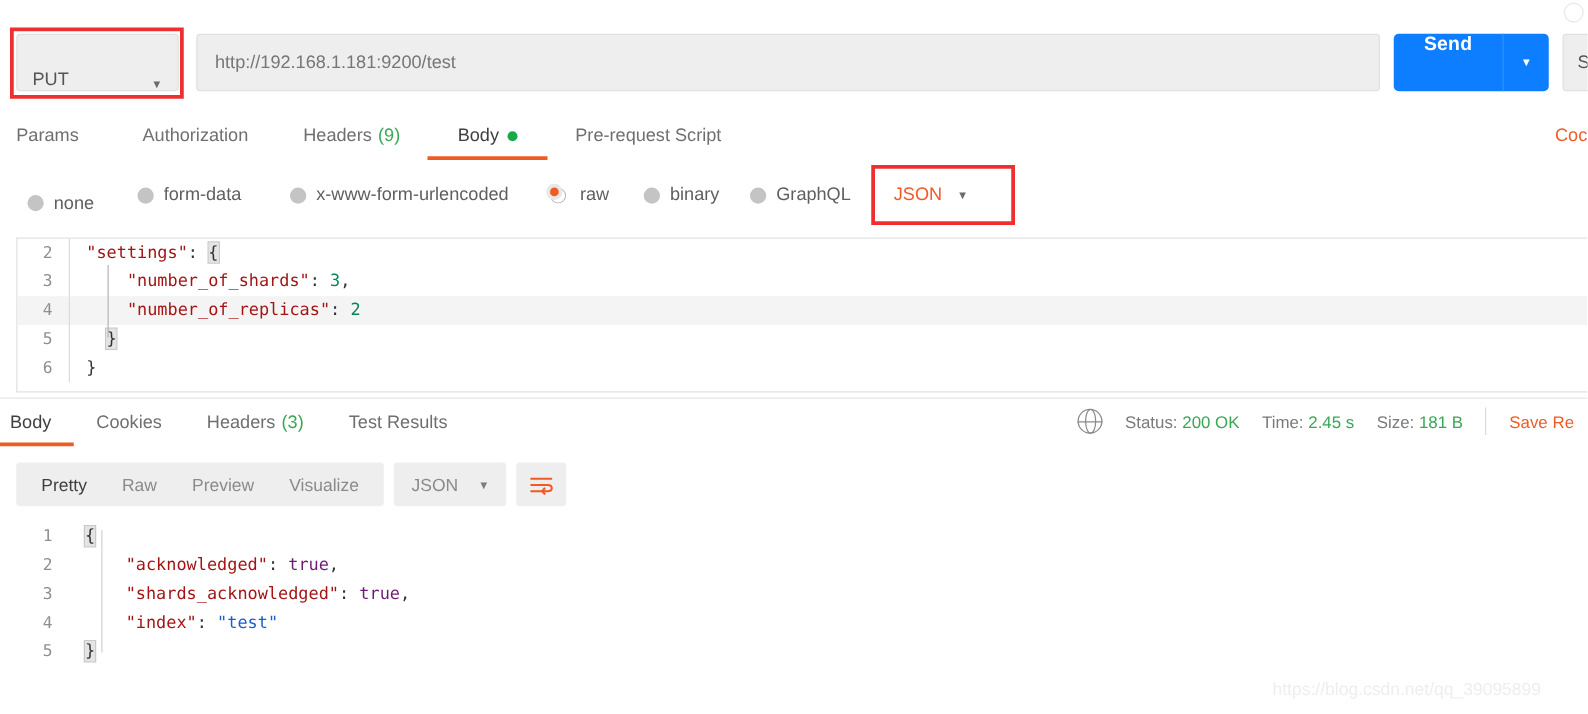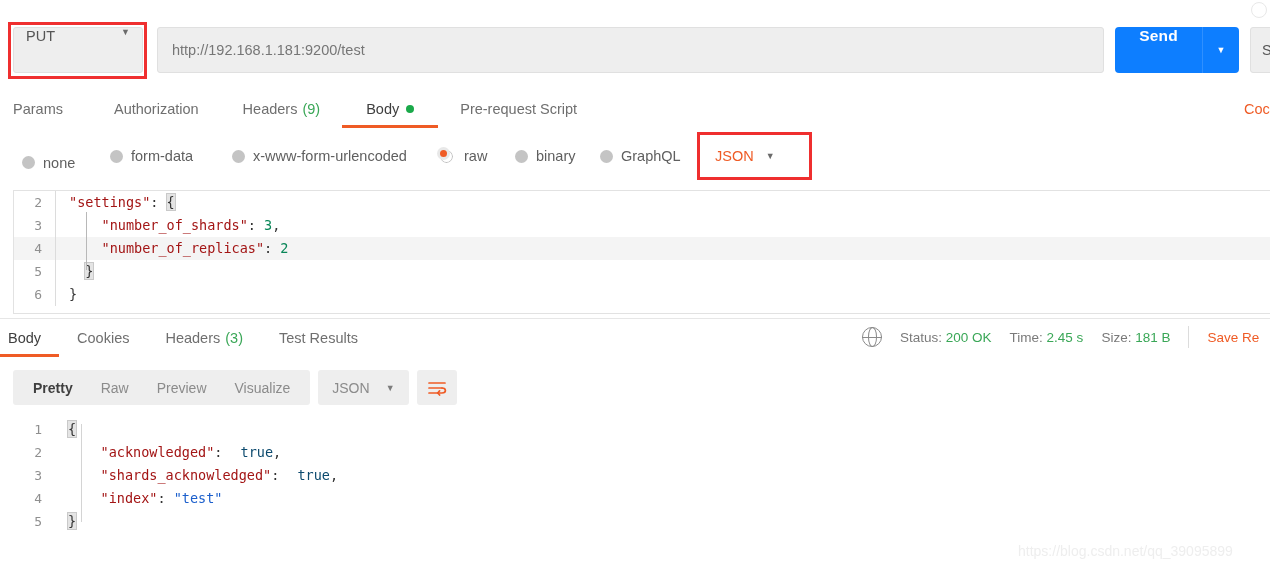--- a/index.html
+++ b/index.html
@@ -25,21 +25,21 @@
   }
   .method-select {
     position: absolute;
     left: 13px; top: 27px;
     width: 130px; height: 46px;
     background: #eeeeee;
     border: 1px solid #e0e0e0;
     border-radius: 3px;
     box-sizing: border-box;
     display: flex;
-    align-items: flex-start;
+    align-items: flex-end;
     padding: 0 12px;
     font-size: 14.5px;
     color: #555555;
     cursor: pointer;
   }
   .method-select .caret {
     margin-left: auto;
     color: #6b6b6b;
     font-size: 9px;
     line-height: 1;
@@ -263,21 +263,21 @@
     font-size: 13px;
   }
   .req-editor .gutter { border-right: 1px solid #dcdcdc; }
   .code-text {
     flex: 1;
     padding-left: 13px;
     color: #333333;
   }
   .tok-key { color: #a31515; }
   .tok-num { color: #098658; }
-  .tok-bool { color: #0c4a6e; margin-left: 10px; }
+  .tok-bool { color: #701a75; }
   .tok-str { color: #1b5fcc; }
   .tok-punc { color: #333333; }
   .brace-hl {
     background: #e4e4e4;
     outline: 1px solid #c9c9c9;
   }
   .indent-guide {
     position: absolute;
     left: 72px;
     top: 0;
@@ -384,21 +384,21 @@
   .pill-item {
     padding: 0 14px;
     height: 35px;
     display: flex;
     align-items: center;
     font-size: 14px;
     color: #8b8b8b;
     cursor: pointer;
     white-space: nowrap;
   }
-  .pill-item.active { color: #3f3f3f; font-weight: bold; }
+  .pill-item.active { color: #3f3f3f; }
   .pill-select {
     height: 35px;
     background: #eeeeee;
     border-radius: 3px;
     display: flex;
     align-items: center;
     padding: 0 14px;
     font-size: 14px;
     color: #8b8b8b;
     cursor: pointer;

